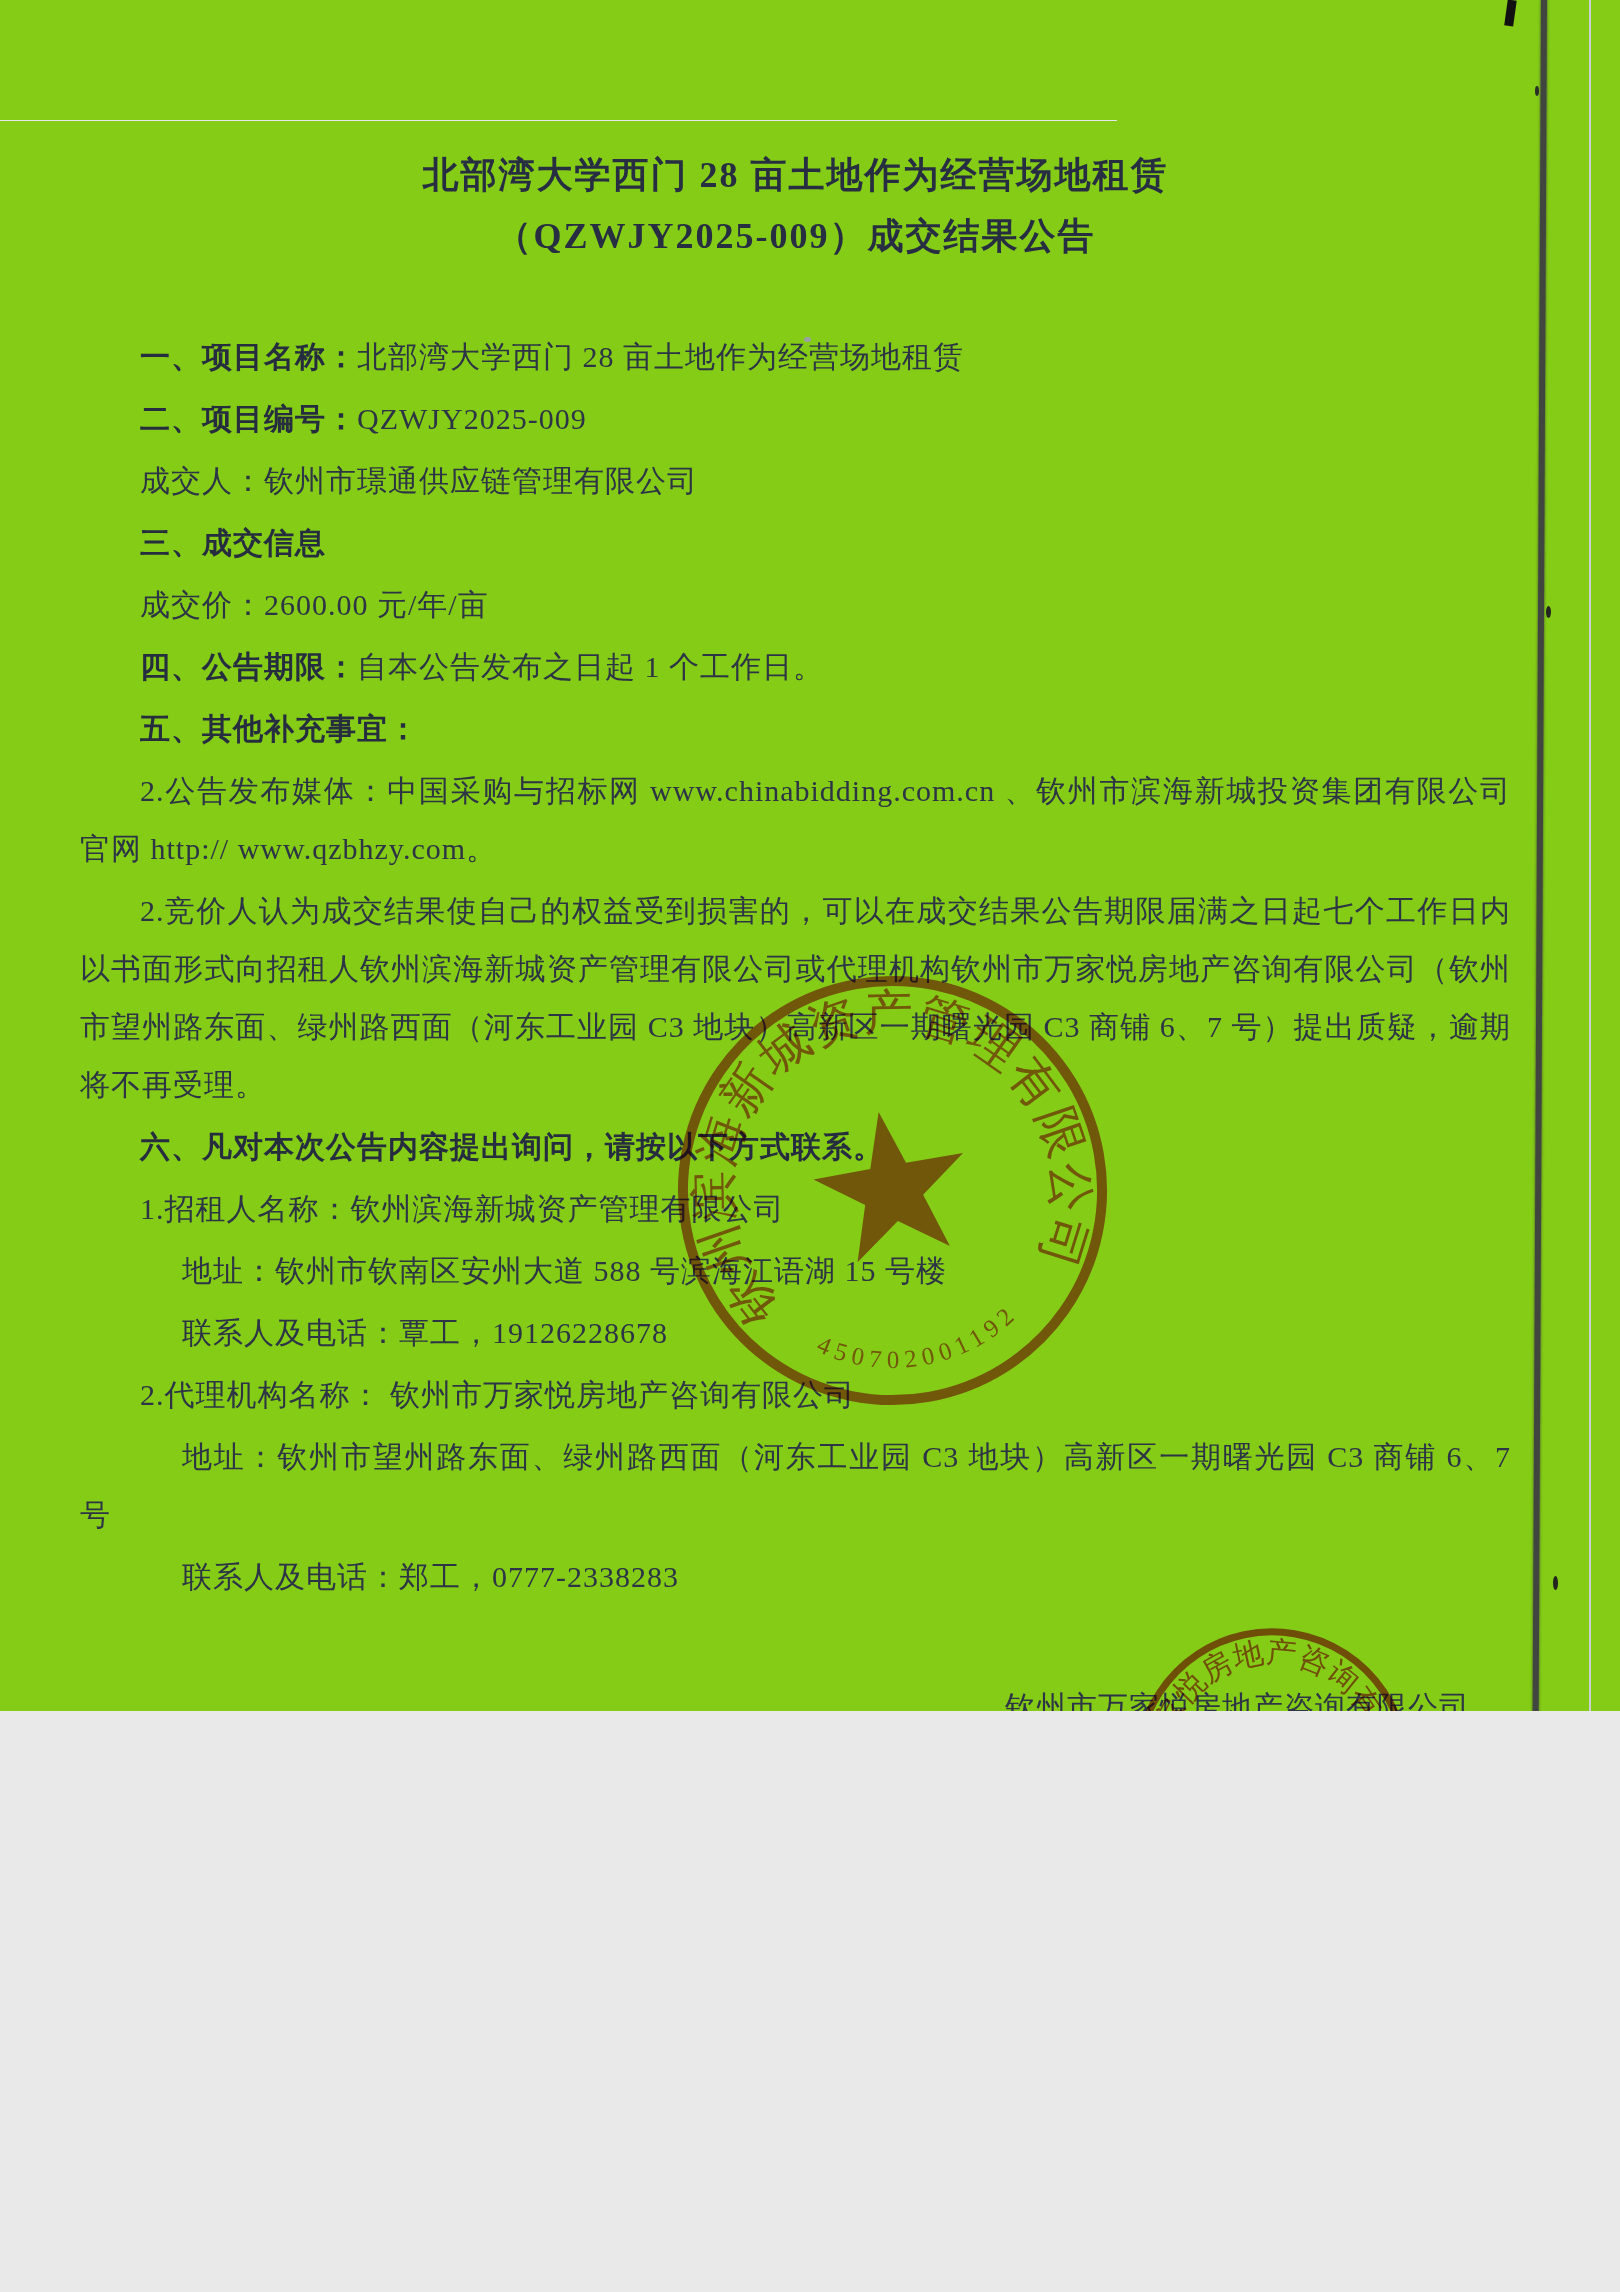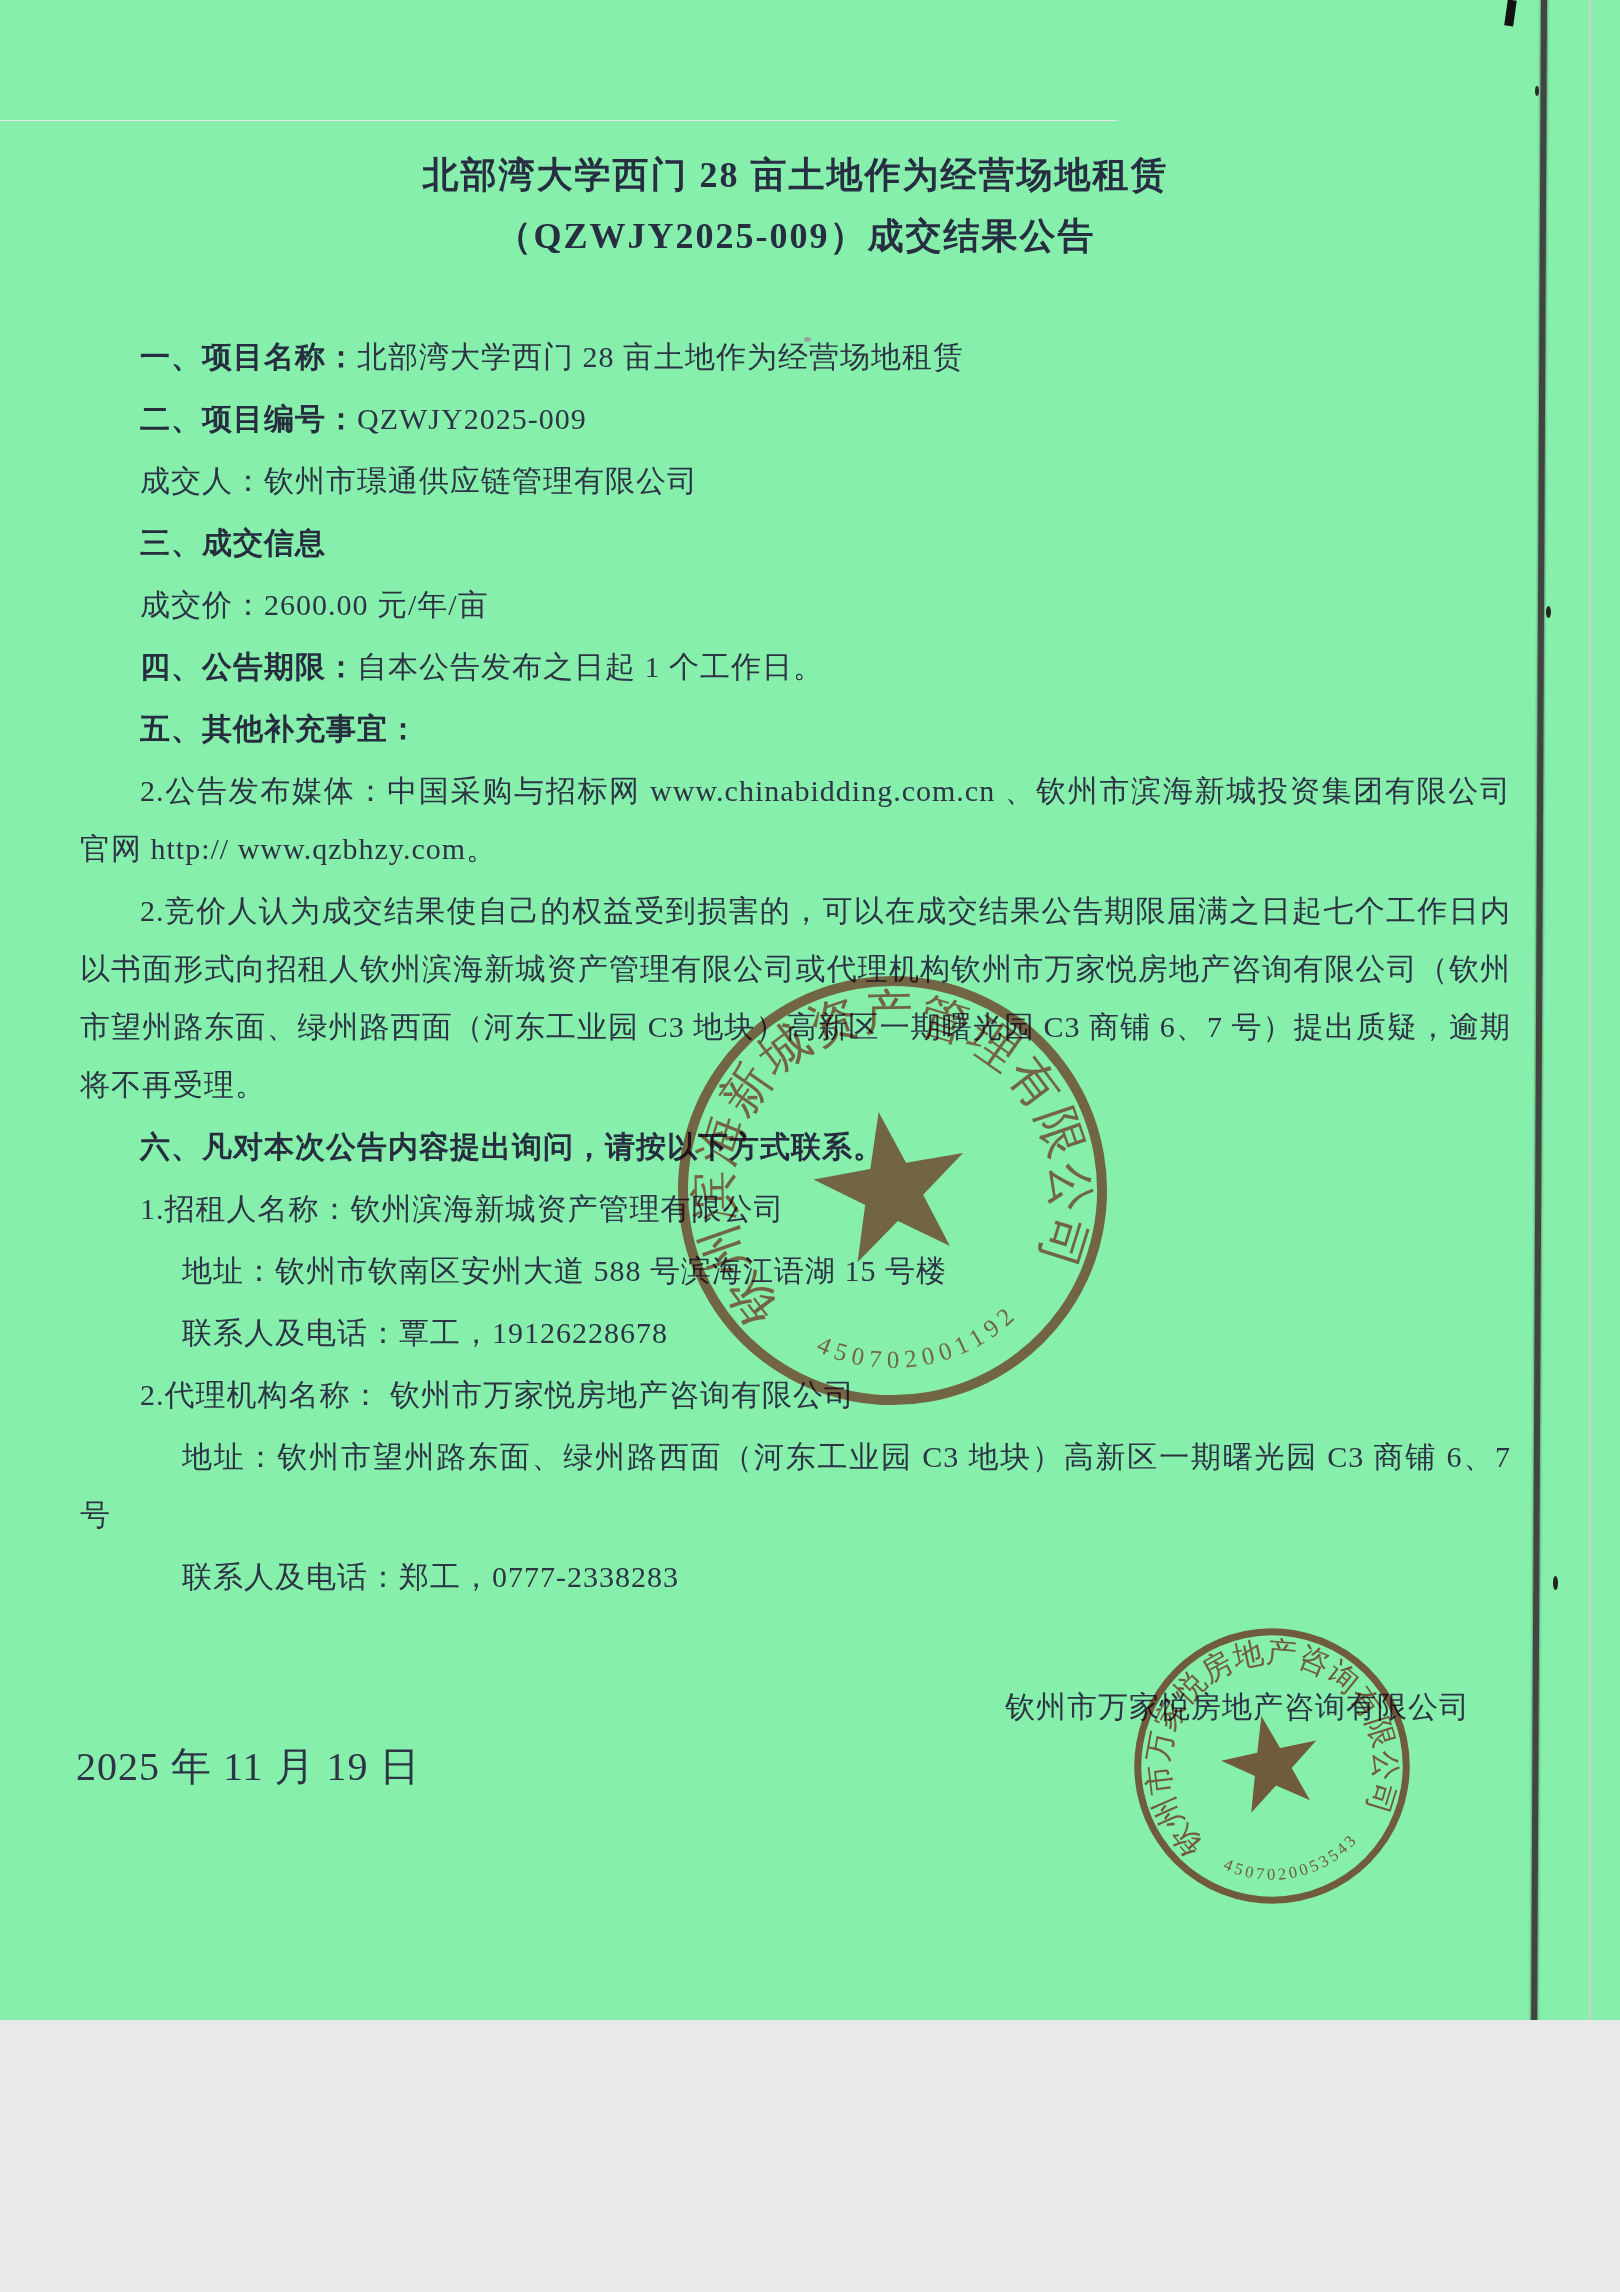--- a/index.html
+++ b/index.html
@@ -1,20 +1,20 @@
 <!DOCTYPE html>
 <html><head>
 <meta charset="utf-8">
 <style>
   html,body{margin:0;padding:0;background:#e9e9ea;}
   .page{
     position:relative;
-    width:1620px;height:2020px;
+    width:1620px;height:1711px;
     margin:0 auto;
-    background:#86efac;
+    background:#84cc16;
     overflow:hidden;
     font-family:"Liberation Serif","DejaVu Serif",serif;
     color:#2d3445;
     text-decoration:underline;
   }
   .content{
     position:absolute;
     left:76px;top:145px;
     width:1439px;
   }

